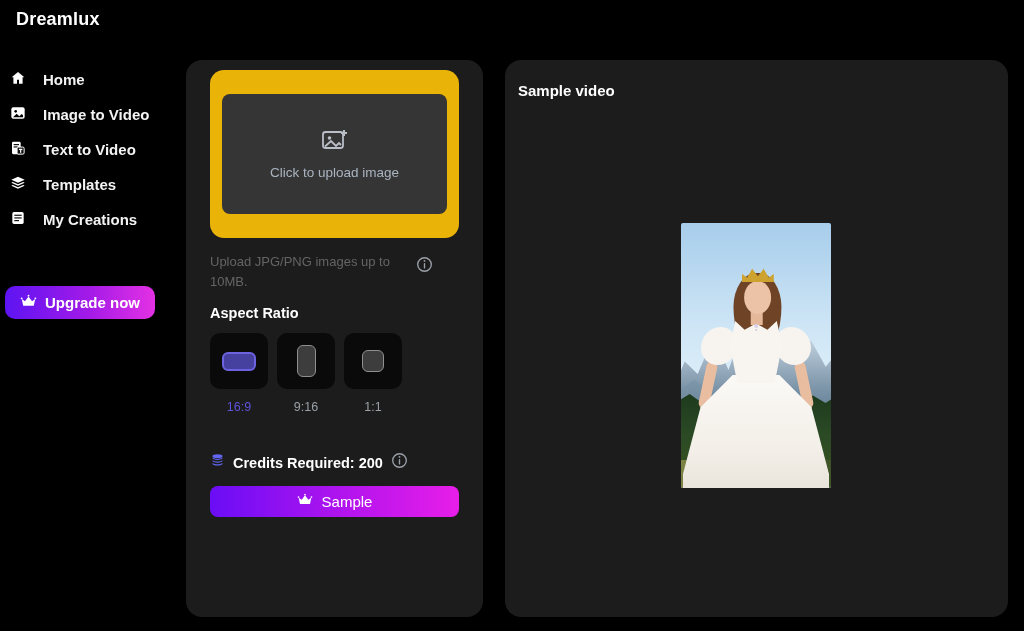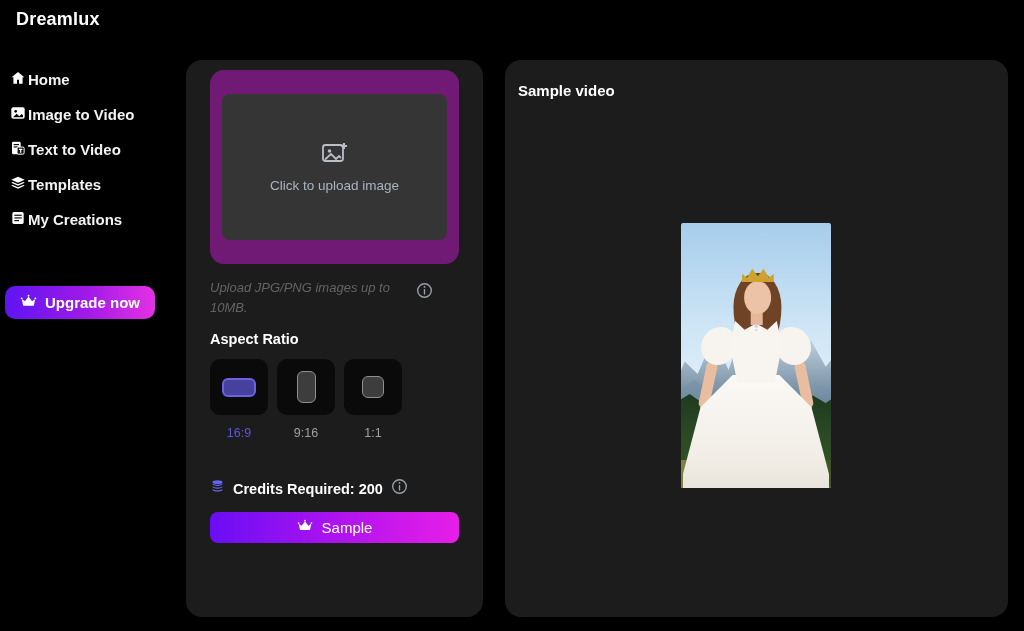--- a/index.html
+++ b/index.html
@@ -4,48 +4,48 @@
 <style>
   * { margin:0; padding:0; box-sizing:border-box; }
   html,body { width:1024px; height:631px; background:#000; overflow:hidden;
     font-family:"Liberation Sans", sans-serif; color:#fff; }
 
   
   .logo { position:absolute; left:16px; top:9px; font-size:18px; font-weight:700; letter-spacing:.2px; }
 
   
   .sidebar { position:absolute; left:0; top:62px; width:180px; }
-  .nav-item { display:flex; align-items:center; gap:2px; padding:8px 10px; cursor:pointer;
+  .nav-item { display:flex; align-items:center; gap:17px; padding:8px 10px; cursor:pointer;
     font-size:15px; font-weight:600; color:#f3f3f3; }
   .nav-item svg { flex:0 0 auto; }
   .upgrade-btn { position:absolute; left:5px; top:286px; width:150px; height:33px;
     border:none; border-radius:10px; cursor:pointer;
     background:linear-gradient(90deg,#5d14f2 0%,#a21ae8 55%,#e431e4 100%);
     color:#fff; font-size:15px; font-weight:700; font-family:inherit;
     display:flex; align-items:center; justify-content:center; gap:8px; }
 
   
   .panel-mid { position:absolute; left:186px; top:60px; width:297px; height:557px;
     background:#1c1c1c; border-radius:16px; padding:0 24px; }
   .panel-right { position:absolute; left:505px; top:60px; width:503px; height:557px;
     background:#1c1c1c; border-radius:16px; }
 
   
   .mid-header { display:flex; align-items:center; gap:12px; margin-top:20px; }
   .back-btn { width:18px; height:18px; display:flex; align-items:center; justify-content:center; cursor:pointer; }
   .mid-title { font-size:15px; font-weight:700; }
   .section-label { font-size:14.5px; font-weight:700; margin-top:16px; }
 
-  .upload-outer { margin-top:10px; height:194px; background:#701a75; border-radius:14px;
+  .upload-outer { margin-top:10px; height:168px; background:#eab308; border-radius:14px;
     padding:24px 12px; cursor:pointer; }
   .upload-inner { width:100%; height:100%; background:#353535; border-radius:8px;
     display:flex; flex-direction:column; align-items:center; justify-content:center; gap:9px; }
   .upload-text { font-size:13.5px; color:#aab4c0; }
 
-  .hint-row { display:flex; margin-top:14px; gap:6px;font-style:italic; }
+  .hint-row { display:flex; margin-top:14px; gap:6px; }
   .hint-text { flex:1; font-size:13px; line-height:1.55; color:#646464; max-width:200px; }
   .hint-info { margin-top:4px; }
 
   .ratio-label { font-size:14.5px; font-weight:700; margin-top:13px; }
   .ratio-row { display:flex; gap:9px; margin-top:12px; }
   .ratio-opt { width:58px; cursor:pointer; text-align:center; }
   .ratio-tile { width:58px; height:56px; background:#0a0a0a; border-radius:10px;
     display:flex; align-items:center; justify-content:center; }
   .shape-169 { width:34px; height:19px; border-radius:6px; background:#46409f; border:2px solid #6b63e0; }
   .shape-916 { width:19px; height:32px; border-radius:6px; background:#3d3d3d; border:1.5px solid #8f8f8f; }

